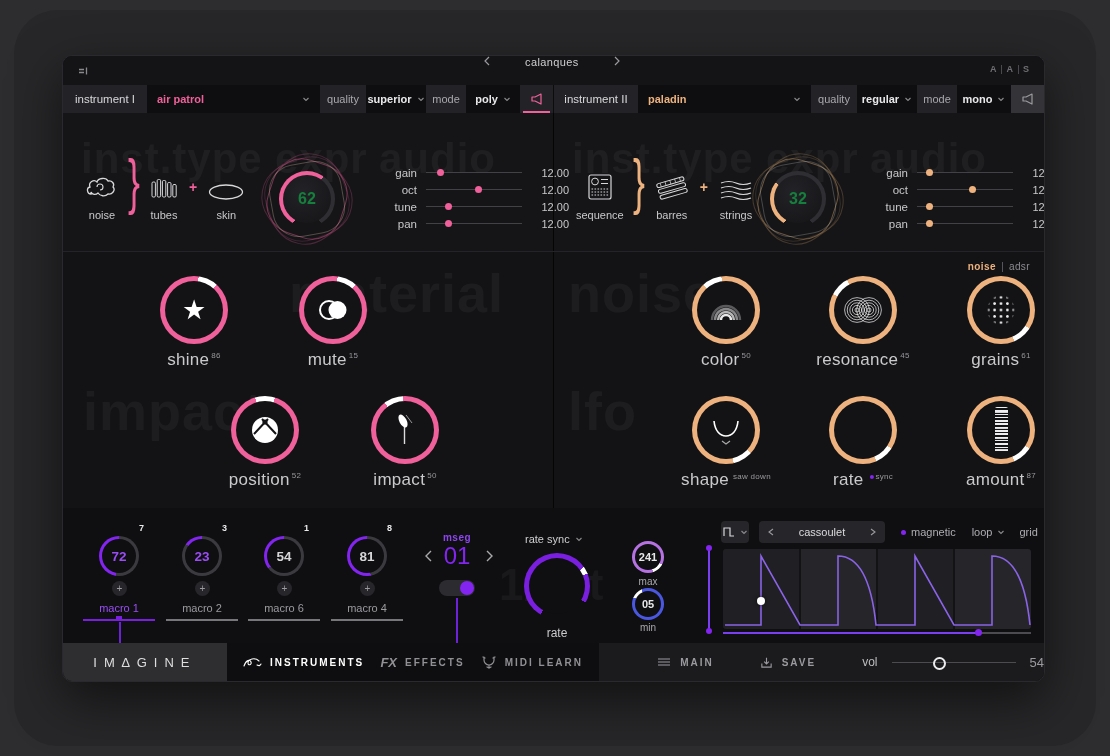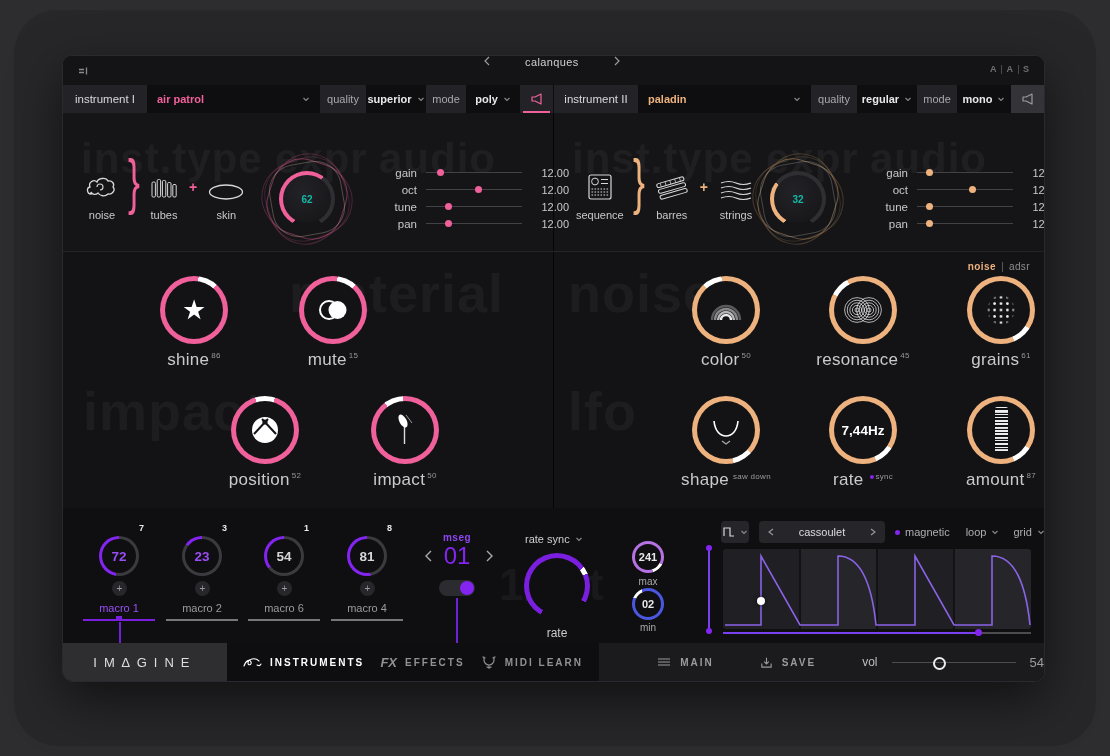--- a/index.html
+++ b/index.html
@@ -35,21 +35,21 @@
   .vdiv{position:absolute;left:490px;top:0;width:1px;height:100%;background:#050506}
   .wm{position:absolute;font-weight:800;color:rgba(255,255,255,.045);letter-spacing:1px;white-space:nowrap;pointer-events:none}
   .wm1{font-size:42px}
   .types{position:absolute;left:22px;top:48px;display:flex;align-items:flex-end;gap:10px}
   .titem{display:flex;flex-direction:column;align-items:center;gap:7px;font-size:11px;color:#c9c9cc}
   .brace{font-size:42px;font-weight:300;transform:scaleY(1.45) scaleX(.85);margin:0 -2px 18px;line-height:1}
   .tplus{font-size:14px;font-weight:700;margin-bottom:26px}
   .expr{width:110px;height:110px}
   .expr-ring{position:absolute;left:27px;top:27px;width:56px;height:56px;border-radius:50%}
   .expr-ring::before{content:"";position:absolute;inset:4px;border-radius:50%;background:radial-gradient(circle at 40% 35%,#232327,#141417)}
-  .expr-num{position:absolute;left:27px;top:27px;width:56px;height:56px;display:flex;align-items:center;justify-content:center;color:#14b8a6;font-size:10px;font-weight:700}
+  .expr-num{position:absolute;left:27px;top:27px;width:56px;height:56px;display:flex;align-items:center;justify-content:center;color:#15803d;font-size:16px;font-weight:700}
   .audio{position:absolute;display:flex;flex-direction:column;gap:4px}
   .arow{display:flex;align-items:center;height:13px}
   .alabel{width:34px;text-align:right;color:#c8c8cb;margin-right:9px;font-size:11.5px}
   .atrack{position:relative;width:96px;height:1px;background:#424246;cursor:pointer}
   .adot{position:absolute;top:-3px;width:7px;height:7px;border-radius:50%}
   .i0 .adot{background:#f0609a}.i1 .adot{background:#eeb27f}
   .aval{margin-left:11px;color:#c8c8cb;width:36px;text-align:right;font-size:11px}
   
   .middle{left:0;top:195px;width:100%;height:257px;background:#131316;border-top:1px solid #232328;border-bottom:1px solid #232328}
   .mid-half{position:absolute;top:0;width:490px;height:257px}
@@ -493,21 +493,20 @@
           <svg width="32" height="32" viewBox="0 0 32 32">
               <path d="M4 7c1 10 6 15 12 15s11-5 12-15" stroke="#fff" stroke-width="1.6" fill="none"></path>
               <path d="M12 27l4 3 4-3" stroke="#aaa" stroke-width="1.2" fill="none"></path>
             </svg>
         </div>
         <div class="klabel"><span>shape</span><span class="ksub">saw down</span></div>
       </div>
 
       <div class="rknob" style="left:275px;top:144px">
         <div class="ring" style="background: conic-gradient(from 140deg, rgb(255, 255, 255) 0deg, rgb(255, 255, 255) 17deg, rgb(238, 178, 127) 17deg, rgb(238, 178, 127) 343deg, rgb(255, 255, 255) 343deg, rgb(255, 255, 255) 360deg);"></div>
-        <div class="ratehz">7,44Hz</div>
         <div class="klabel"><span>rate</span><span class="syncdot"></span><span class="ksub" style="margin-left:0">sync</span></div>
       </div>
 
       <div class="rknob" style="left:413px;top:144px">
         <div class="ring" style="background: conic-gradient(from 140deg, rgb(255, 255, 255) 0deg, rgb(255, 255, 255) 17deg, rgb(238, 178, 127) 17deg, rgb(238, 178, 127) 343deg, rgb(255, 255, 255) 343deg, rgb(255, 255, 255) 360deg);"></div>
         <div class="kicon">
             <div class="barcode"></div>
           </div>
         <div class="klabel"><span>amount</span><sup>87</sup></div>
       </div>
@@ -582,21 +581,21 @@
     <div class="ratering" style="left:461px;top:45px"></div>
     <div class="ratelbl" style="left:454px;top:118px">rate</div>
 
     <div class="smknob" style="left:569px;top:33px">
       <div class="ring" style="background: conic-gradient(from 140deg, rgb(255, 255, 255) 0deg, rgb(255, 255, 255) 21deg, rgb(182, 113, 227) 21deg, rgb(182, 113, 227) 339deg, rgb(255, 255, 255) 339deg, rgb(255, 255, 255) 360deg);"></div>
       <div class="smval">241</div>
     </div>
     <div class="smlbl" style="left:555px;top:68px">max</div>
     <div class="smknob" style="left:569px;top:80px">
       <div class="ring" style="background: conic-gradient(from -45deg, rgb(255, 255, 255) 0deg, rgb(255, 255, 255) 21deg, rgb(74, 87, 224) 21deg, rgb(74, 87, 224) 339deg, rgb(255, 255, 255) 339deg, rgb(255, 255, 255) 360deg);"></div>
-      <div class="smval">02</div>
+      <div class="smval">05</div>
     </div>
     <div class="smlbl" style="left:555px;top:114px">min</div>
 
     <div class="vslider" style="left:645px;top:40px;height:83px">
         <i style="top:-3px"></i>
         <i style="bottom:-3px"></i>
       </div>
 
     <div class="envtool" style="left:658px;top:13px">
       <div class="toolbox" style="width:28px">
@@ -609,21 +608,21 @@
       </div>
       <div class="toolbox presetbox">
         <svg width="6" height="8" viewBox="0 0 6 8">
             <path d="M5 1 1 4l4 3" stroke="#9a9a9e" stroke-width="1.1" fill="none"></path>
           </svg>
         <span>cassoulet</span>
         <svg width="6" height="8" viewBox="0 0 6 8">
             <path d="M1 1l4 3-4 3" stroke="#9a9a9e" stroke-width="1.1" fill="none"></path>
           </svg>
       </div>
-      <div class="tooltxt" style="margin-left:0">
+      <div class="tooltxt" style="margin-left:6px">
           <span class="magdot"></span>
           <span>magnetic</span>
         </div>
       <div class="tooltxt" style="margin-left:6px">
           <span>loop</span>
           <svg class="chev" width="7" height="7" viewBox="0 0 8 8">
             <path d="M1.5 3l2.5 2.5L6.5 3" stroke="#8a8a8e" stroke-width="1.1" fill="none"></path>
           </svg>
         </div>
       <div class="tooltxt" style="margin-left:4px">

